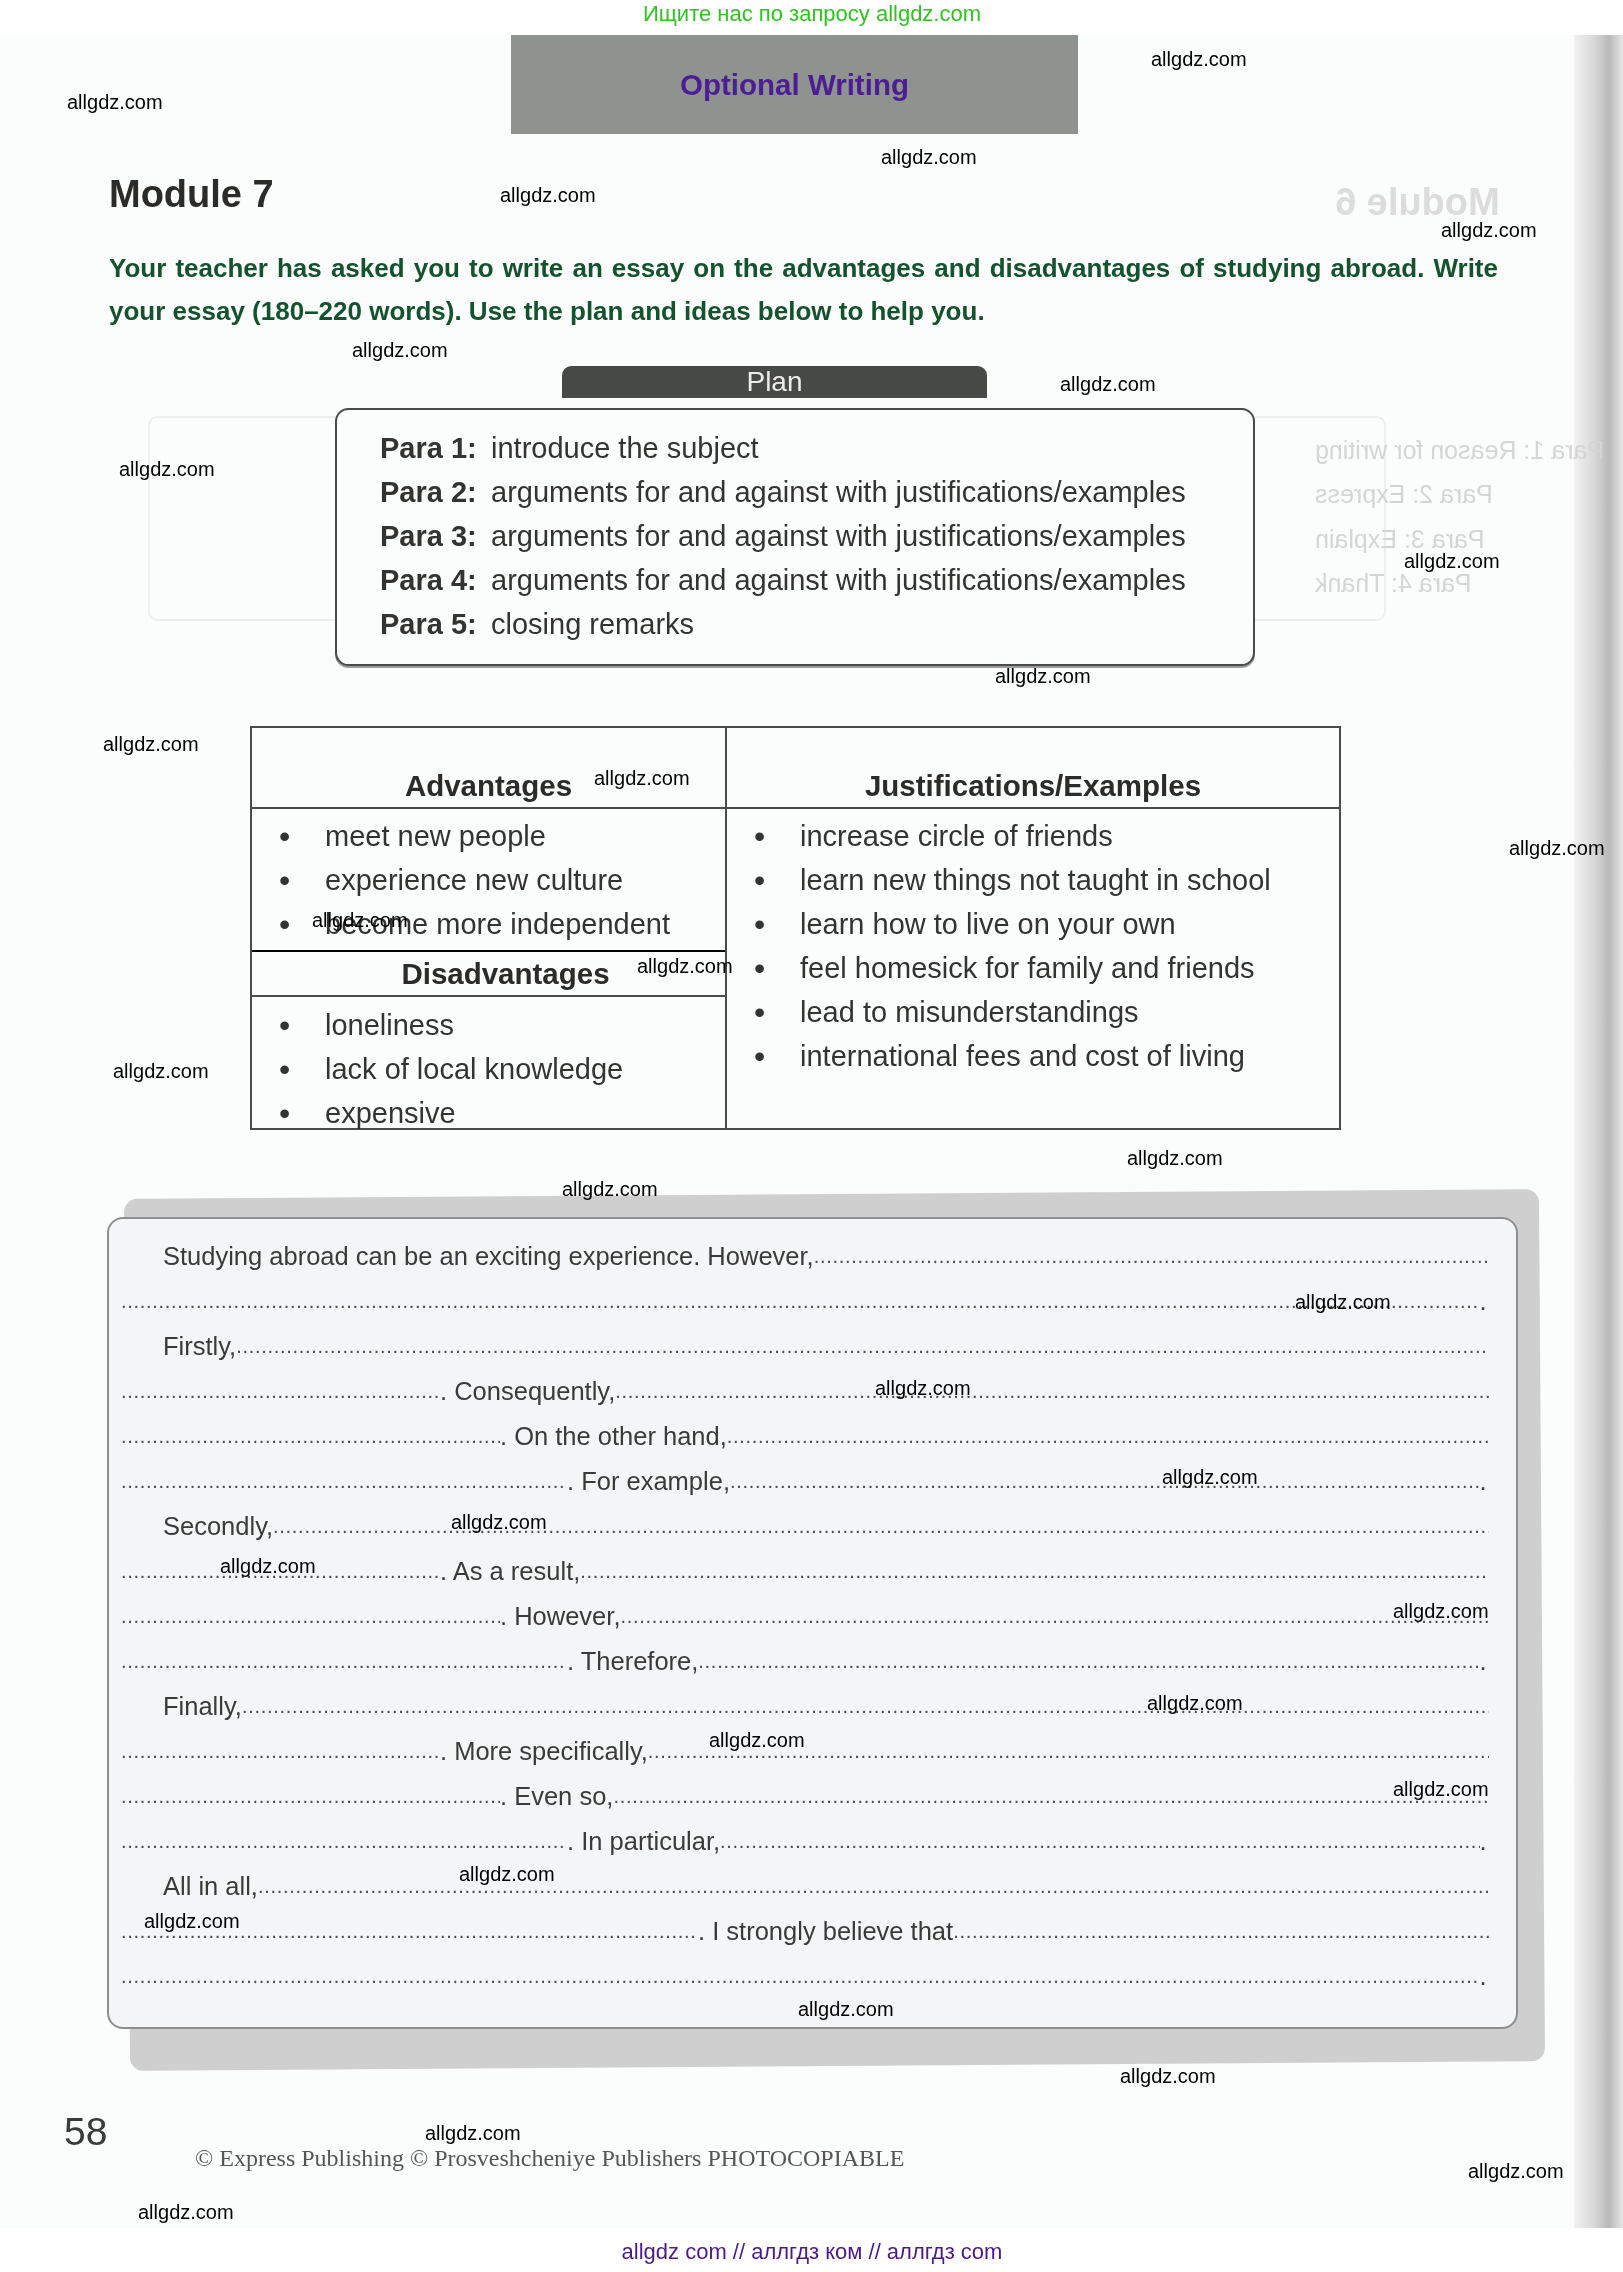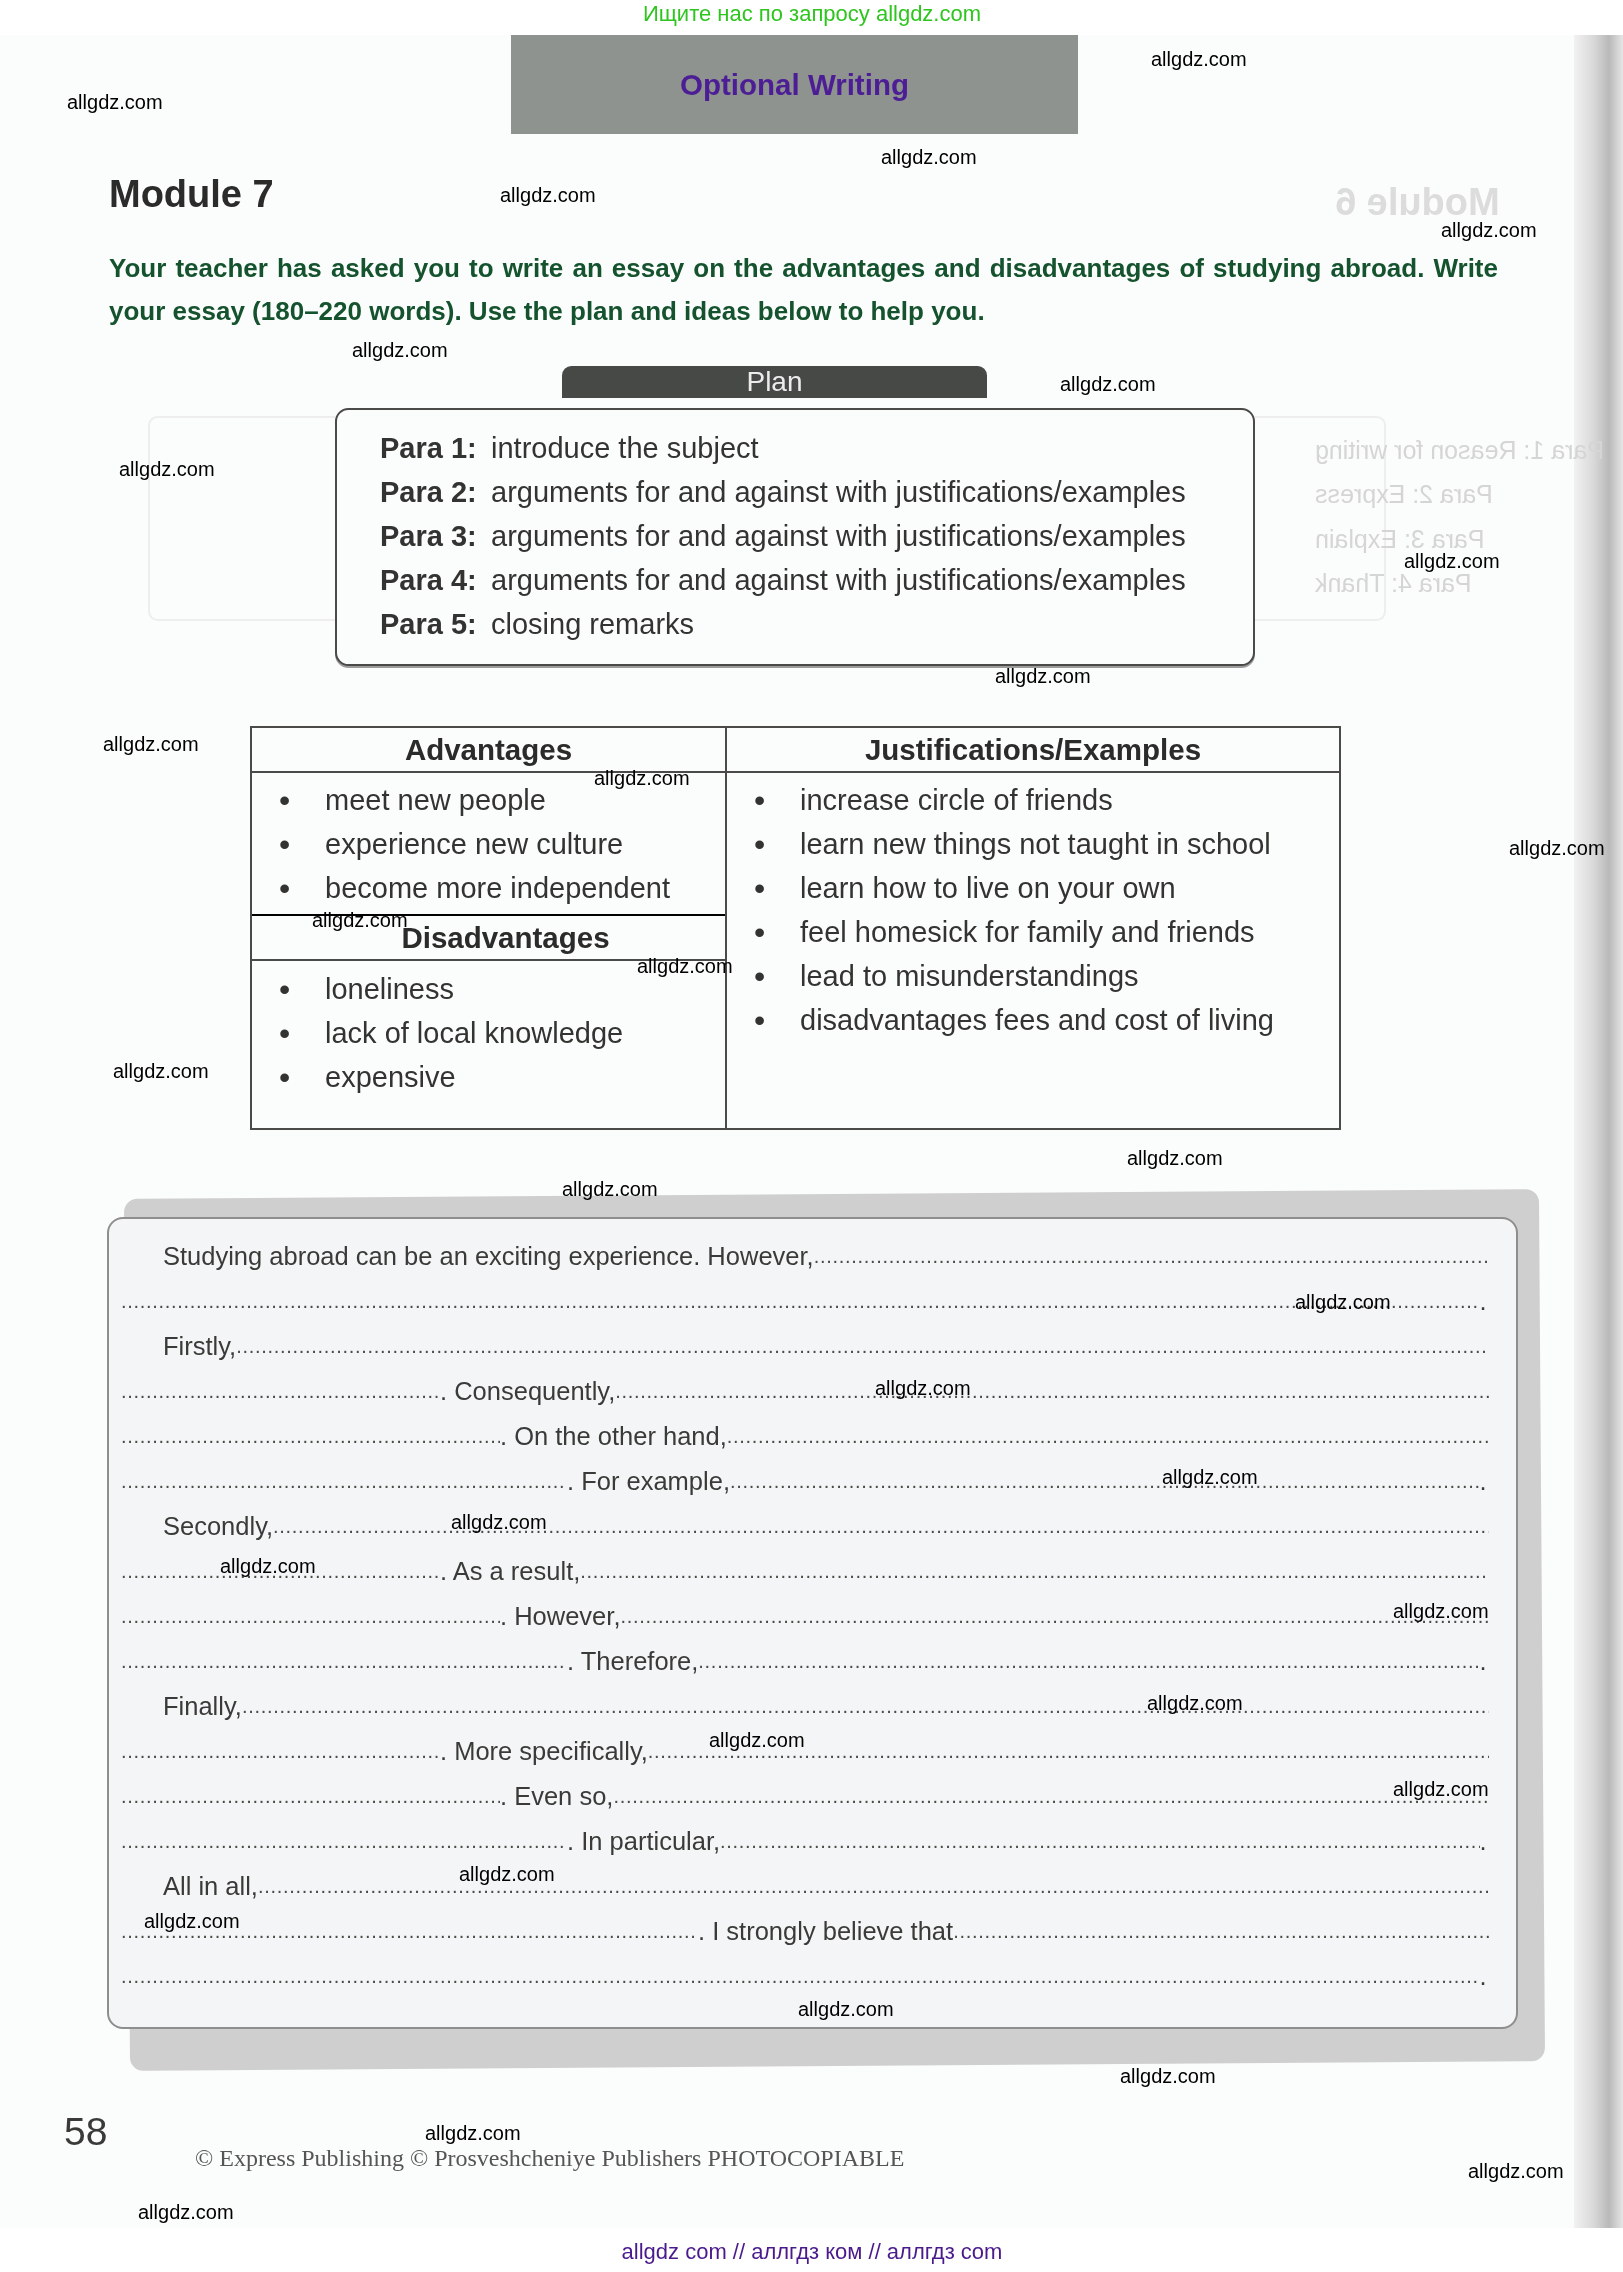--- a/index.html
+++ b/index.html
@@ -25,21 +25,21 @@
   .plan-box { left:335px; top:408px; width:920px; height:258px; border:2.7px solid #4a4b48; border-radius:13.4px;
               background:#fbfcfc; box-shadow:0 2px 0 #9c9c9c; box-sizing:border-box; padding:16px 24px; }
   .plan-row { font-size:29px; line-height:44px; color:#333431; white-space:nowrap;margin-left:19px; }
   .plan-label { font-weight:bold; display:inline-block; width:111px; }
   .ideas-table { left:250px; top:726px; width:1091px; height:404px; border-top:2.7px solid #4a4b48;
                  border-bottom:2px solid #4a4b48; box-sizing:border-box; }
   .col-left { position:absolute; left:0; top:0; width:477px; height:100%; border-left:2px solid #4a4b48;
               border-right:2px solid #4a4b48; box-sizing:border-box; }
   .col-right { position:absolute; left:477px; top:0; width:614px; height:100%; border-right:2px solid #4a4b48; box-sizing:border-box; }
   .th { height:43px; border-bottom:2px solid #4a4b48; font-size:29.5px; font-weight:bold; text-align:center;
-        line-height:43px; color:#2b2c29; }
+        line-height:43px; color:#2b2c29;margin-top:36px; }
   .th-dis { border-top:2px solid #000000; margin-top:4px;padding-left:34px; }
   .bullets { list-style:none; margin:0; padding:5.4px 0 0 27px; }
   .bullets li { font-size:29px; line-height:44px; color:#333431; position:relative; padding-left:46px; white-space:nowrap; }
   .bullets li::before { content:"\2022"; position:absolute; left:0; top:0; font-size:32px; color:#333431; }
   .essay-shadow { left:127px; top:1194px; width:1415px; height:872px; background:#cfcfcf; border-radius:13.4px;
                   transform:rotate(-0.4deg); }
   .essay-box { left:107px; top:1217px; width:1411px; height:812px; border:2.7px solid #8e8e8e; border-radius:16px;
                background:#f4f5f6; box-sizing:border-box; padding:14.8px 27px 0 12px; }
   .essay-line { font-size:25.5px; line-height:45px; color:#3a3b38; white-space:nowrap; overflow:hidden;
                 display:flex; }
@@ -101,21 +101,21 @@
     </ul>
   </div>
   <div class="col-right">
     <div class="th">Justifications/Examples</div>
     <ul class="bullets">
       <li>increase circle of friends</li>
       <li>learn new things not taught in school</li>
       <li>learn how to live on your own</li>
       <li>feel homesick for family and friends</li>
       <li>lead to misunderstandings</li>
-      <li>disadvantages fees and cost of living</li>
+      <li>international fees and cost of living</li>
     </ul>
   </div>
 </div>
 
 <div class="abs essay-shadow"></div>
 <div class="abs essay-box">
   <div class="essay-line">
       <span class="lead indent">Studying abroad can be an exciting experience. However,</span>
       <span class="dots"></span>
     </div>

